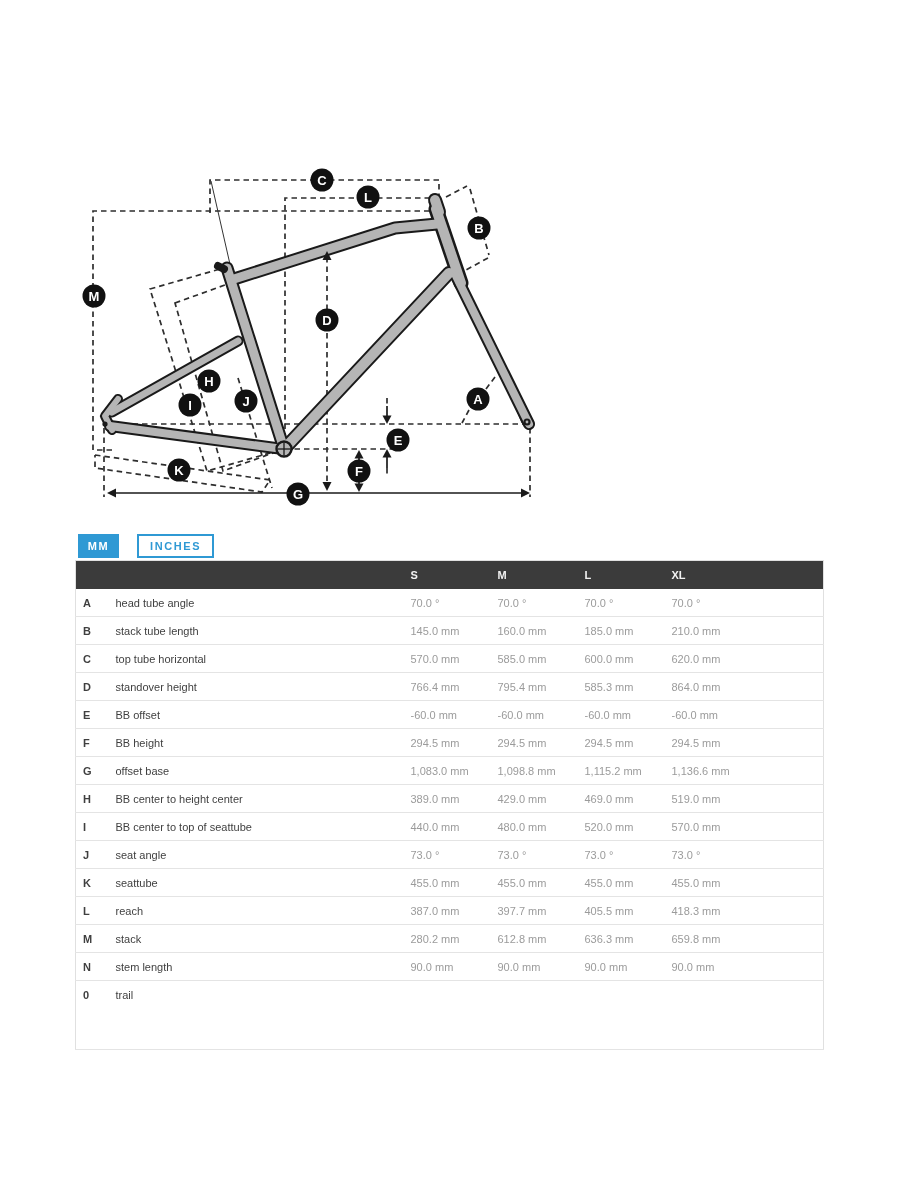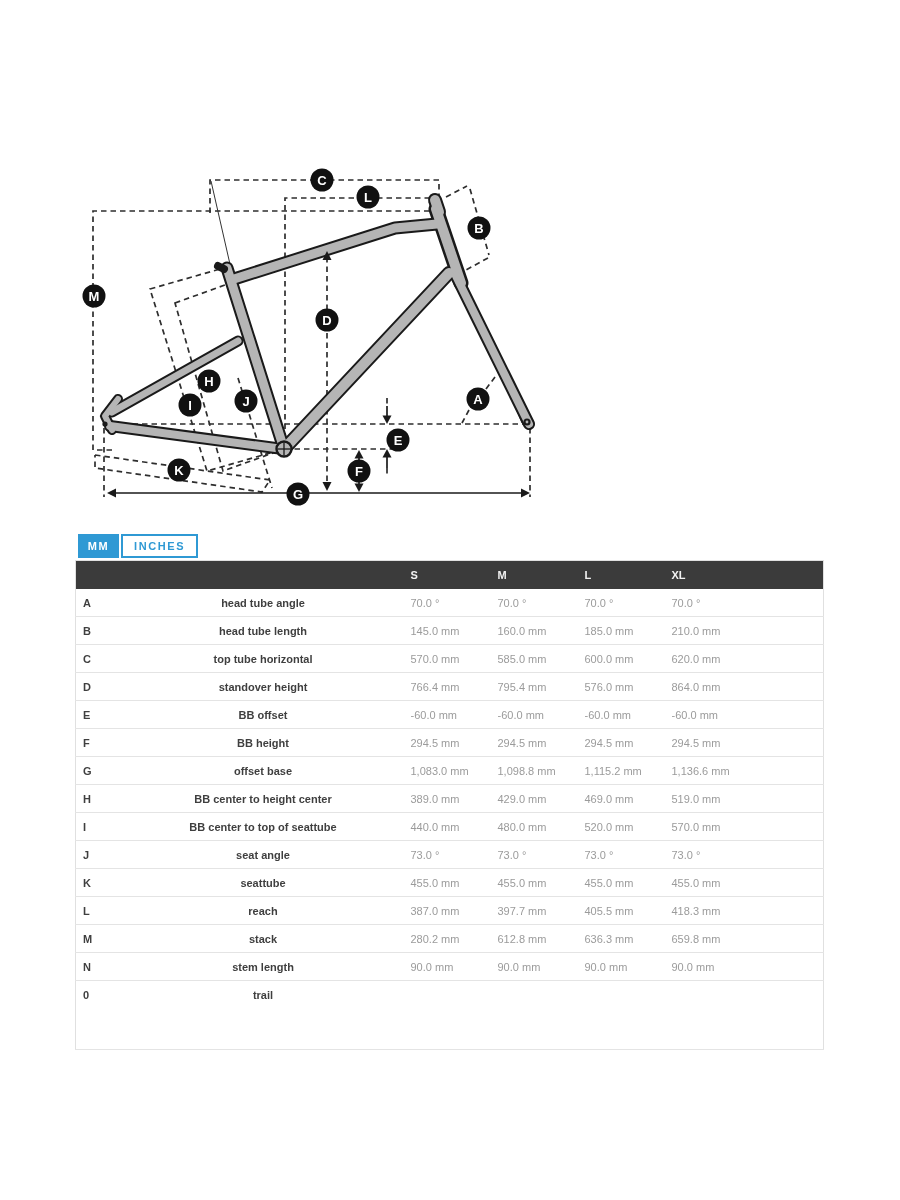--- a/index.html
+++ b/index.html
@@ -7,31 +7,31 @@
   .page{position:relative;width:900px;height:1200px;background:#fff;overflow:hidden;}
 
   
   .diagram-svg{position:absolute;left:0;top:0;}
 
   
   .unit-tabs{position:absolute;left:78px;top:534px;display:flex;align-items:flex-start;}
   .tab{box-sizing:border-box;height:24px;display:flex;align-items:center;justify-content:center;
        font-size:11px;font-weight:bold;letter-spacing:1.6px;cursor:pointer;}
   .tab-mm{width:41px;background:#2f99d4;color:#fff;border:2px solid #2f99d4;}
-  .tab-inches{background:#fff;color:#2f99d4;border:2px solid #2f99d4;padding:0 11px;margin-left:2px;}
+  .tab-inches{background:#fff;color:#2f99d4;border:2px solid #2f99d4;padding:0 11px;margin-left:18px;}
 
   
   .geo-table{position:absolute;left:75px;top:560px;width:748px;border-collapse:collapse;table-layout:fixed;
              font-size:11px;}
   .geo-table thead th{background:#3b3b3b;color:#f2f2f2;font-weight:bold;text-align:left;height:28px;
              padding:0;vertical-align:middle;}
   .geo-table td{border-bottom:1px solid #e4e4e4;height:27px;padding:0;vertical-align:middle;background:#fff;}
   .geo-table{border:1px solid #e0e0e0;}
   .c-letter{padding-left:7px !important;font-weight:bold;color:#3f3f3f;}
-  .c-label{padding-left:8px !important;font-weight:bold;color:#3f3f3f;text-align:center;}
+  .c-label{padding-left:8px !important;font-weight:normal;color:#3f3f3f;}
   .c-val{color:#9b9b9b;}
   .geo-table tr:last-child td{height:60px;vertical-align:top;padding-top:8px;}
   th.h-letter{padding-left:7px;}
   th.h-label{padding-left:8px;}
 </style>
 </head>
 <body>
 
 <div class="page">
 
@@ -219,42 +219,42 @@
           <td class="c-letter">A</td>
           <td class="c-label">head tube angle</td>
           <td class="c-val">70.0 °</td>
           <td class="c-val">70.0 °</td>
           <td class="c-val">70.0 °</td>
           <td class="c-val">70.0 °</td>
           <td class="c-val"></td>
         </tr>
         <tr>
           <td class="c-letter">B</td>
-          <td class="c-label">head tube length</td>
+          <td class="c-label">stack tube length</td>
           <td class="c-val">145.0 mm</td>
           <td class="c-val">160.0 mm</td>
           <td class="c-val">185.0 mm</td>
           <td class="c-val">210.0 mm</td>
           <td class="c-val"></td>
         </tr>
         <tr>
           <td class="c-letter">C</td>
           <td class="c-label">top tube horizontal</td>
           <td class="c-val">570.0 mm</td>
           <td class="c-val">585.0 mm</td>
           <td class="c-val">600.0 mm</td>
           <td class="c-val">620.0 mm</td>
           <td class="c-val"></td>
         </tr>
         <tr>
           <td class="c-letter">D</td>
           <td class="c-label">standover height</td>
           <td class="c-val">766.4 mm</td>
           <td class="c-val">795.4 mm</td>
-          <td class="c-val">576.0 mm</td>
+          <td class="c-val">585.3 mm</td>
           <td class="c-val">864.0 mm</td>
           <td class="c-val"></td>
         </tr>
         <tr>
           <td class="c-letter">E</td>
           <td class="c-label">BB offset</td>
           <td class="c-val">-60.0 mm</td>
           <td class="c-val">-60.0 mm</td>
           <td class="c-val">-60.0 mm</td>
           <td class="c-val">-60.0 mm</td>

